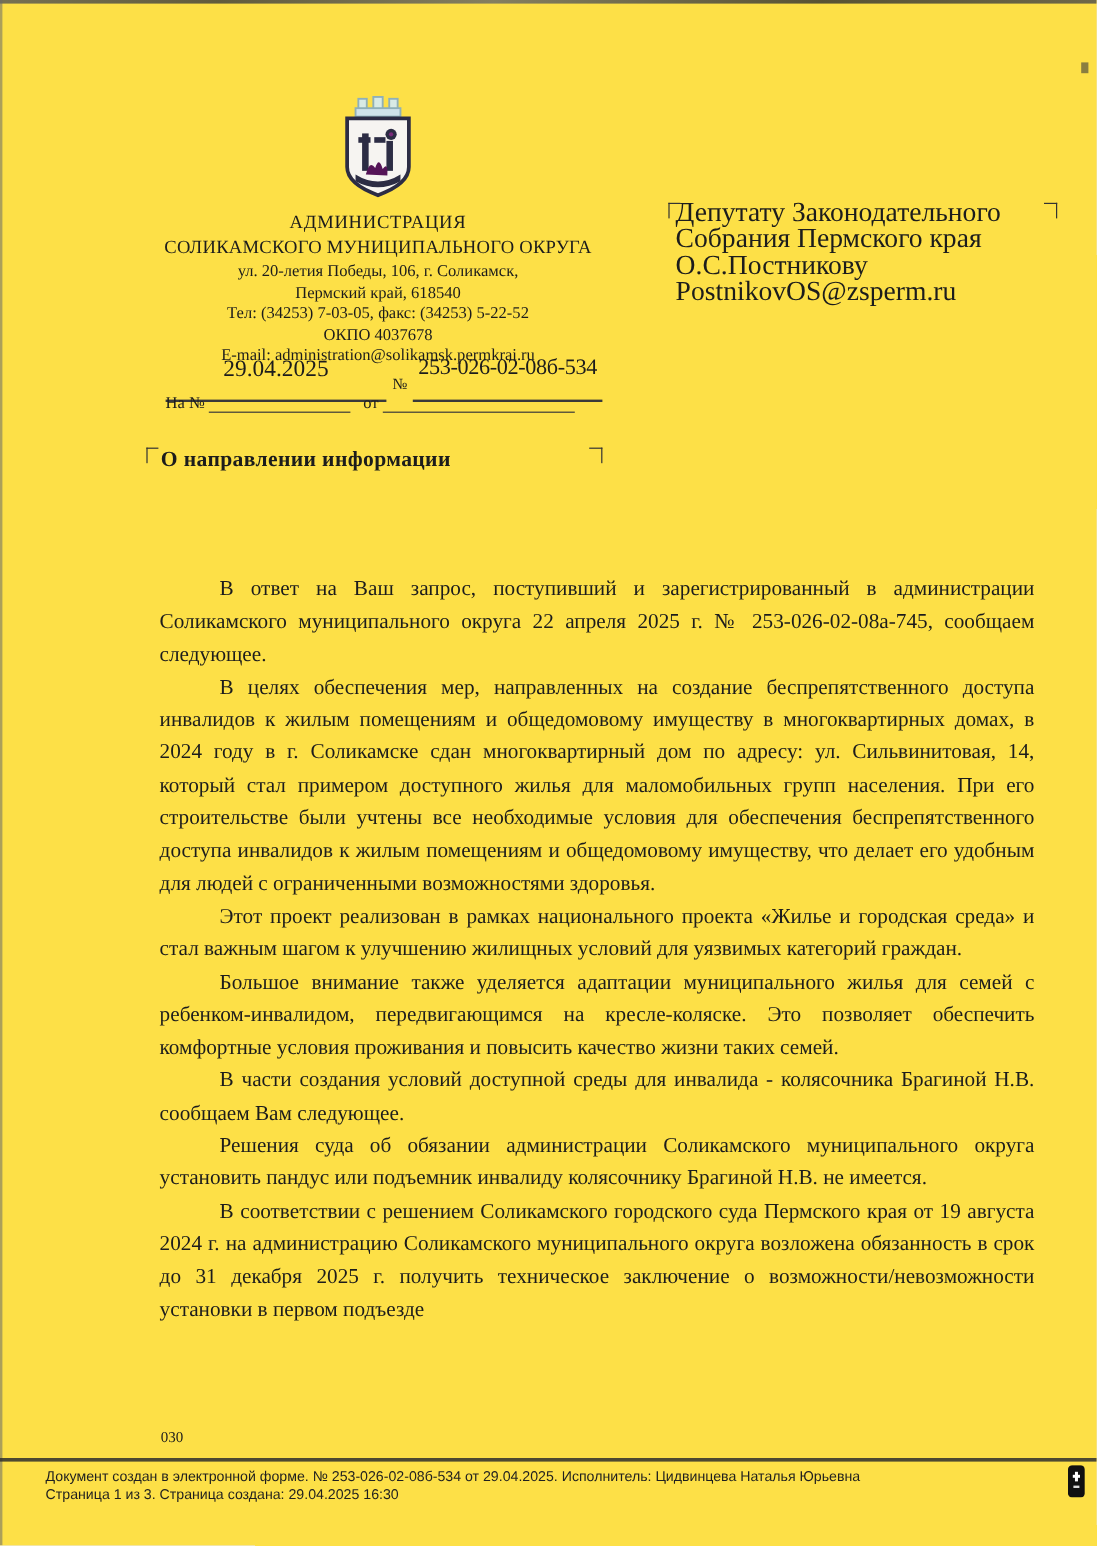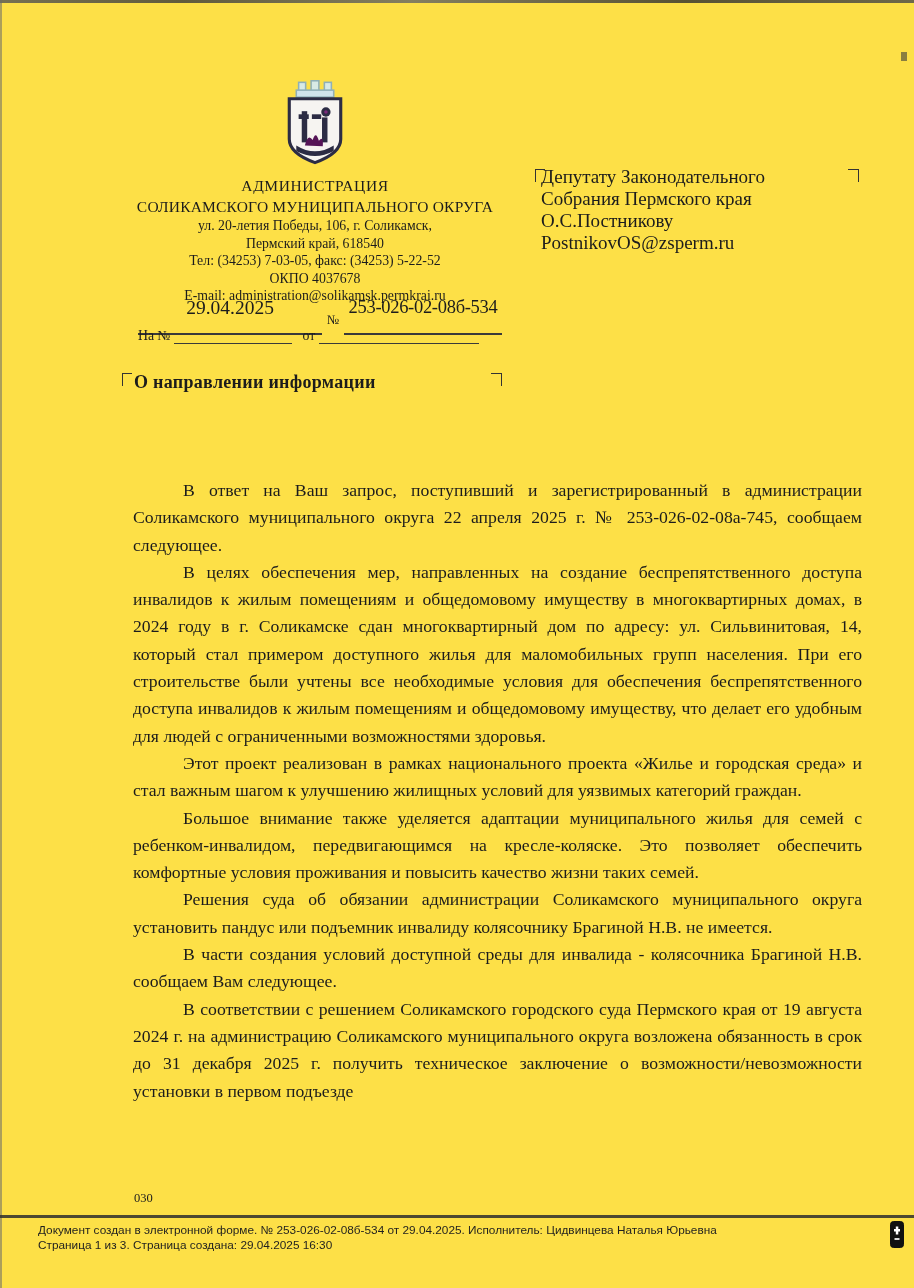--- a/index.html
+++ b/index.html
@@ -31,21 +31,21 @@
   .blank-2{width:160px;}
   
   .subject{position:absolute;left:124px;top:372px;width:330px;font-size:18px;font-weight:bold;letter-spacing:.3px;}
   .corner-open{position:absolute;left:-2px;top:1px;width:9px;height:12px;
     border-left:1.6px solid #333;border-top:1.6px solid #333;}
   .corner-close{position:absolute;width:10px;height:12px;
     border-right:1.6px solid #333;border-top:1.6px solid #333;}
   .subject .corner-close{right:-48px;top:1px;}
   .subject-text{margin-left:10px;}
   
-  .recipient{position:absolute;left:541px;top:166px;width:322px;font-size:19px;line-height:22px;}
+  .recipient{position:absolute;left:563px;top:166px;width:322px;font-size:23px;line-height:22px;}
   .recipient .corner-open{left:-6px;top:3px;}
   .recipient .corner-close{right:4px;top:3px;}
   .recipient-address{margin-top:7px;}
   
   .salutation{position:absolute;left:133px;top:426px;width:730px;text-align:center;font-size:18px;}
   .body-text{position:absolute;left:133px;top:477px;width:729px;
     font-size:17.7px;line-height:27.3px;text-align:justify;}
   .body-text p{margin:0;text-indent:50px;}
   .page-artifact{position:absolute;left:134px;top:1191px;font-size:12.5px;}
   
@@ -118,22 +118,22 @@
     <div>О.С.Постникову</div>
     <div>PostnikovOS@zsperm.ru</div>
   </div>
 
 
   <div class="body-text">
     <p>В ответ на Ваш запрос, поступивший и зарегистрированный в администрации Соликамского муниципального округа 22 апреля 2025 г. № 253-026-02-08а-745, сообщаем следующее.</p>
     <p>В целях обеспечения мер, направленных на создание беспрепятственного доступа инвалидов к жилым помещениям и общедомовому имуществу в многоквартирных домах, в 2024 году в г. Соликамске сдан многоквартирный дом по адресу: ул. Сильвинитовая, 14, который стал примером доступного жилья для маломобильных групп населения. При его строительстве были учтены все необходимые условия для обеспечения беспрепятственного доступа инвалидов к жилым помещениям и общедомовому имуществу, что делает его удобным для людей с ограниченными возможностями здоровья.</p>
     <p>Этот проект реализован в рамках национального проекта «Жилье и городская среда» и стал важным шагом к улучшению жилищных условий для уязвимых категорий граждан.</p>
     <p>Большое внимание также уделяется адаптации муниципального жилья для семей с ребенком-инвалидом, передвигающимся на кресле-коляске. Это позволяет обеспечить комфортные условия проживания и повысить качество жизни таких семей.</p>
+    <p>В части создания условий доступной среды для инвалида - колясочника Брагиной Н.В. сообщаем Вам следующее.</p>
     <p>Решения суда об обязании администрации Соликамского муниципального округа установить пандус или подъемник инвалиду колясочнику Брагиной Н.В. не имеется.</p>
-    <p>В части создания условий доступной среды для инвалида - колясочника Брагиной Н.В. сообщаем Вам следующее.</p>
     <p>В соответствии с решением Соликамского городского суда Пермского края от 19 августа 2024 г. на администрацию Соликамского муниципального округа возложена обязанность в срок до 31 декабря 2025 г. получить техническое заключение о возможности/невозможности установки в первом подъезде</p>
   </div>
 
   <div class="page-artifact">030</div>
 
   <div class="footer-rule"></div>
   <div class="footer-text">
     <div>Документ создан в электронной форме. № 253-026-02-08б-534 от 29.04.2025. Исполнитель: Цидвинцева Наталья Юрьевна</div>
     <div>Страница 1 из 3. Страница создана: 29.04.2025 16:30</div>
   </div>

